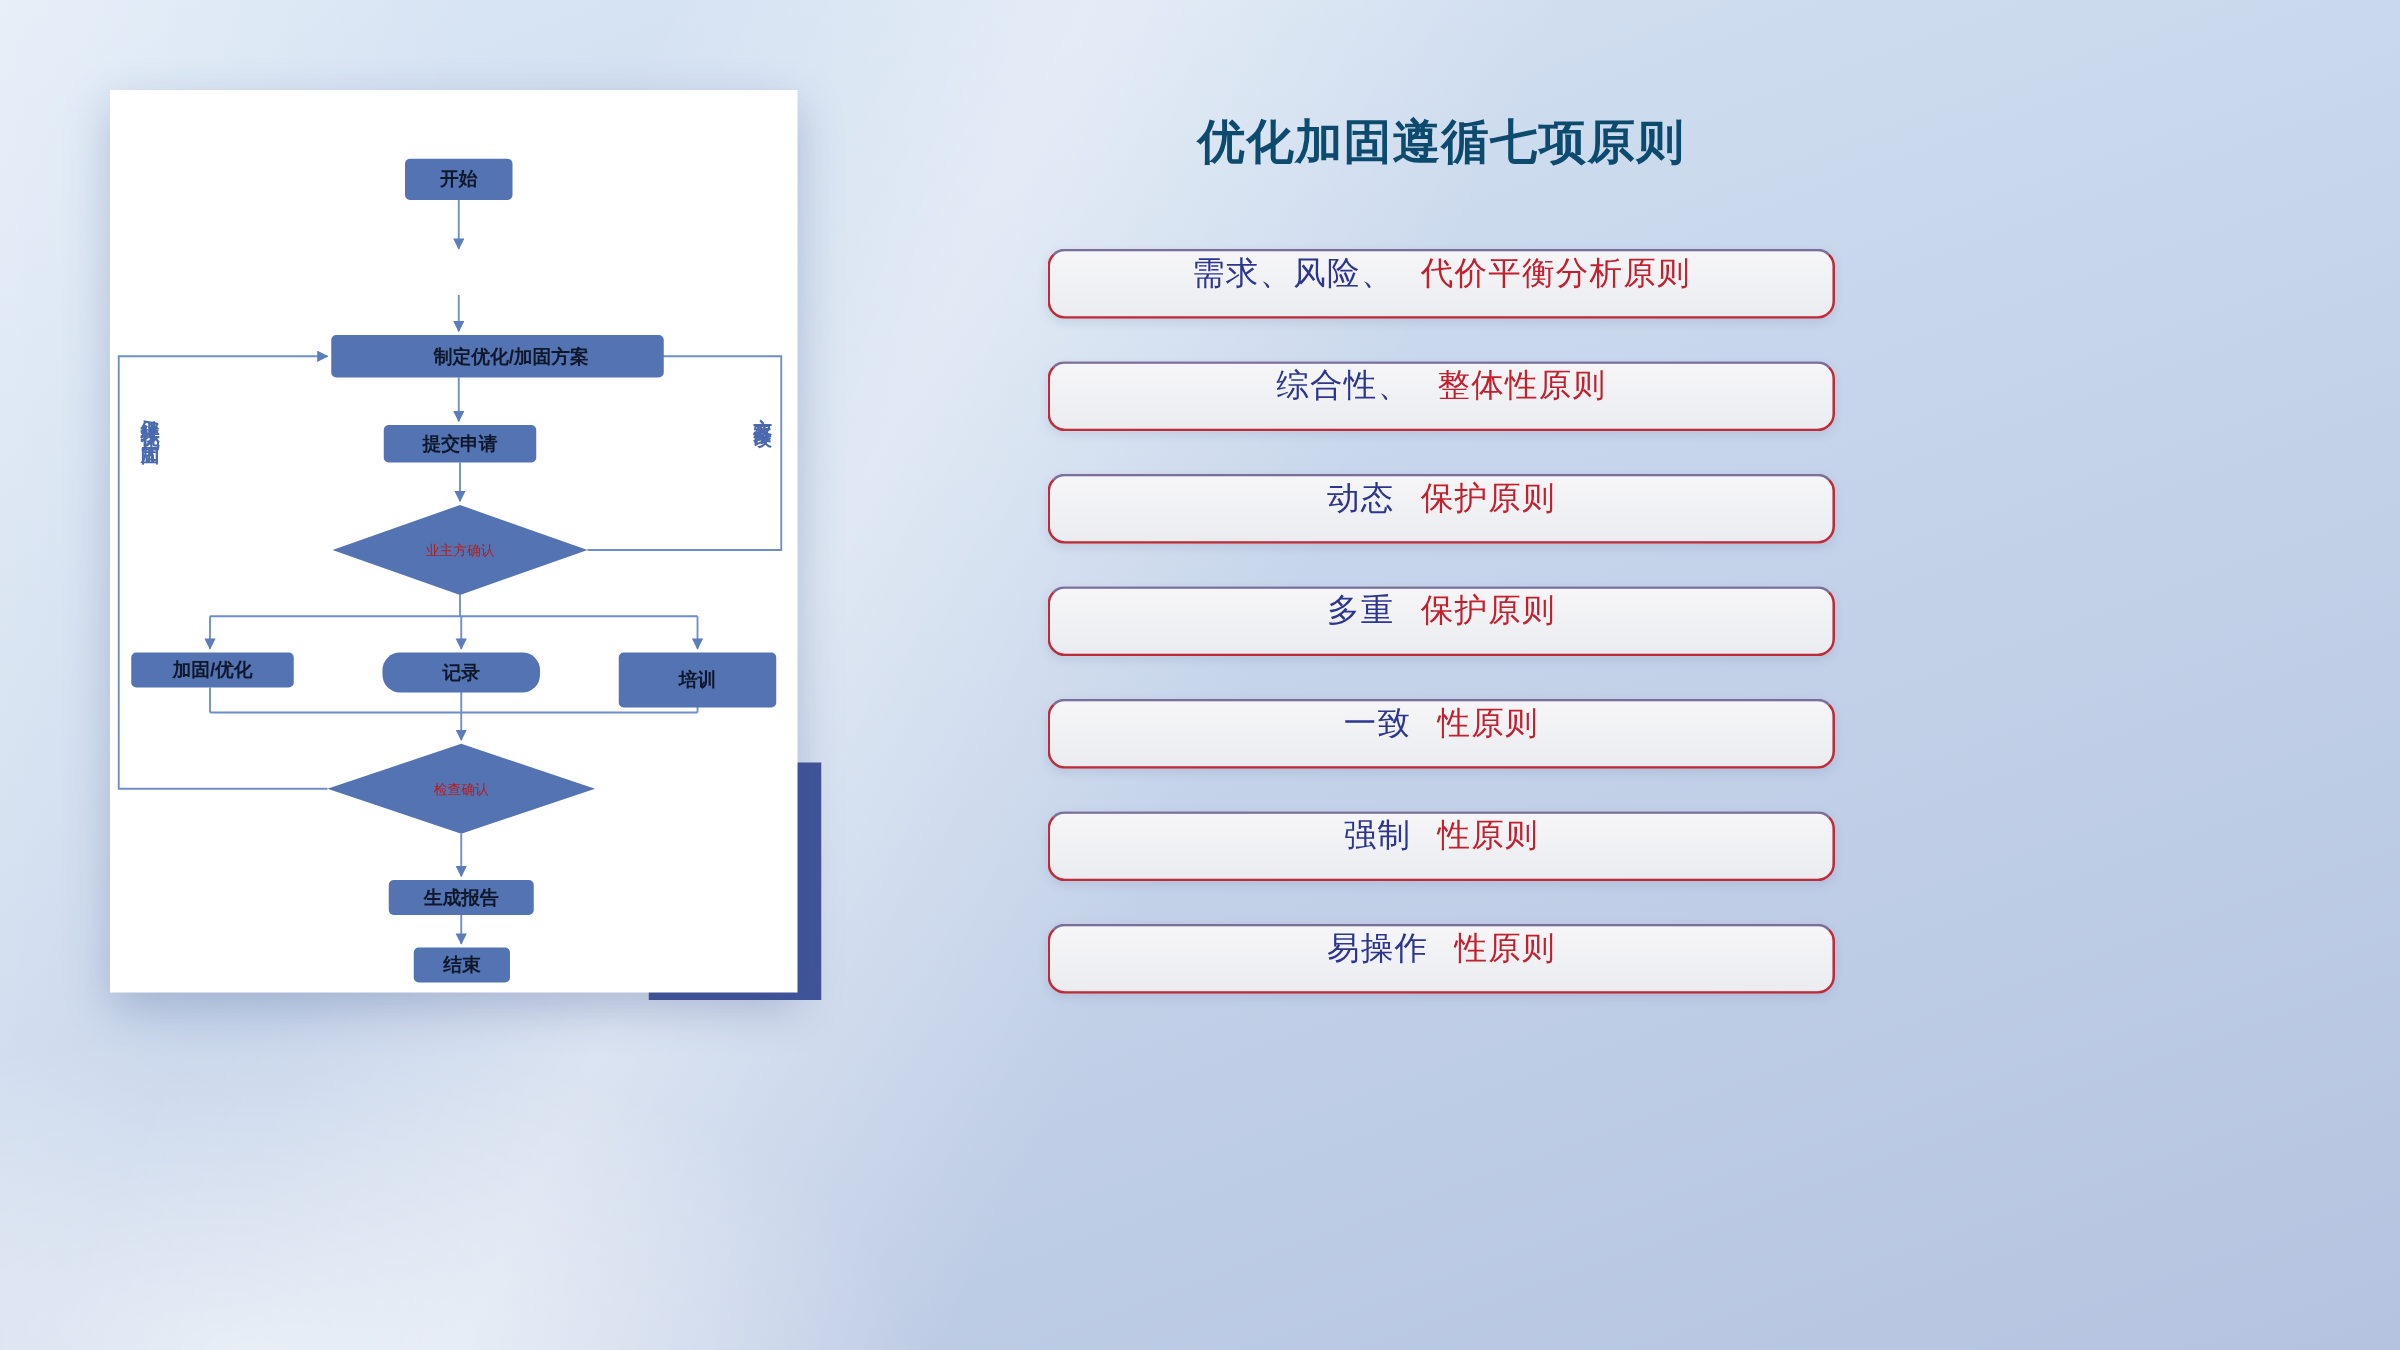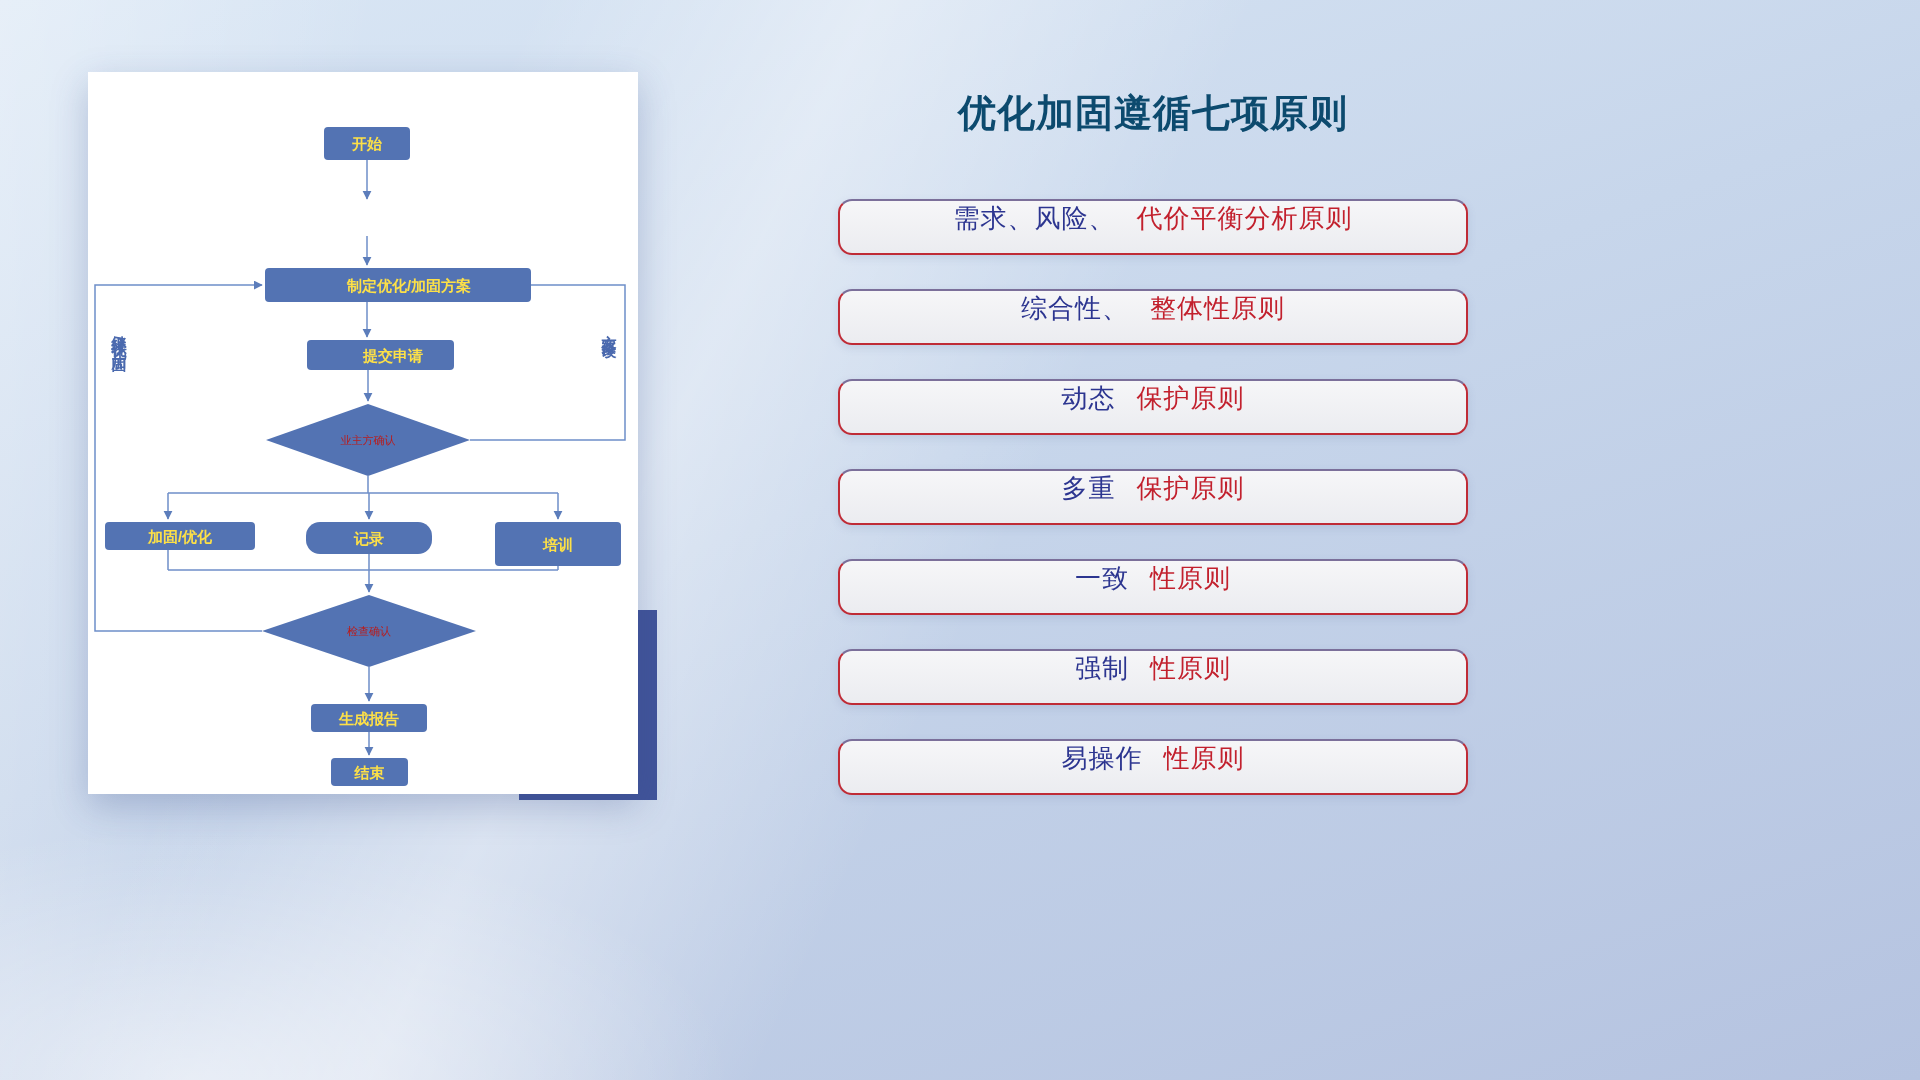--- a/index.html
+++ b/index.html
@@ -19,35 +19,35 @@
     background:#41549a;z-index:0;
   }
   .card{
     position:absolute;left:88px;top:72px;width:550px;height:722px;
     background:#ffffff;z-index:1;
     box-shadow:0 12px 34px rgba(55,75,135,0.28);
   }
   .card svg{position:absolute;left:0;top:0;z-index:1;}
   .fnode{
     position:absolute;z-index:2;
-    background:#5373b3;color:#fde047;
+    background:#5373b3;color:#0f172a;
     display:flex;align-items:center;justify-content:center;
     font-weight:bold;font-size:15px;border-radius:4px;line-height:1;
     white-space:nowrap;
   }
   .dlabel{
     position:absolute;z-index:3;background:transparent;
     color:#b91c1c;font-weight:normal;font-size:11px;
     display:flex;align-items:center;justify-content:center;white-space:nowrap;
   }
   .n-start{left:236px;top:55px;width:86px;height:33px;}
   .n-risk{left:152px;top:130px;width:253px;height:34px;}
   .n-plan{left:177px;top:196px;width:244px;height:34px;padding-left:22px;}
-  .n-submit{left:219px;top:268px;width:122px;height:30px;padding-left:25px;}
-  .n-reinforce{left:17px;top:450px;width:150px;height:28px;}
+  .n-submit{left:219px;top:268px;width:122px;height:30px;}
+  .n-reinforce{left:17px;top:450px;width:130px;height:28px;}
   .n-record{left:218px;top:450px;width:126px;height:32px;border-radius:14px;}
   .n-training{left:407px;top:450px;width:126px;height:44px;}
   .n-report{left:223px;top:632px;width:116px;height:28px;}
   .n-end{left:243px;top:686px;width:77px;height:28px;}
   .d-owner{left:210px;top:356px;width:140px;height:24px;}
   .d-check{left:211px;top:547px;width:140px;height:24px;}
   .vlabel{
     position:absolute;z-index:2;writing-mode:vertical-rl;
     color:#4a69ae;font-weight:bold;font-size:15px;letter-spacing:3px;
     white-space:nowrap;

